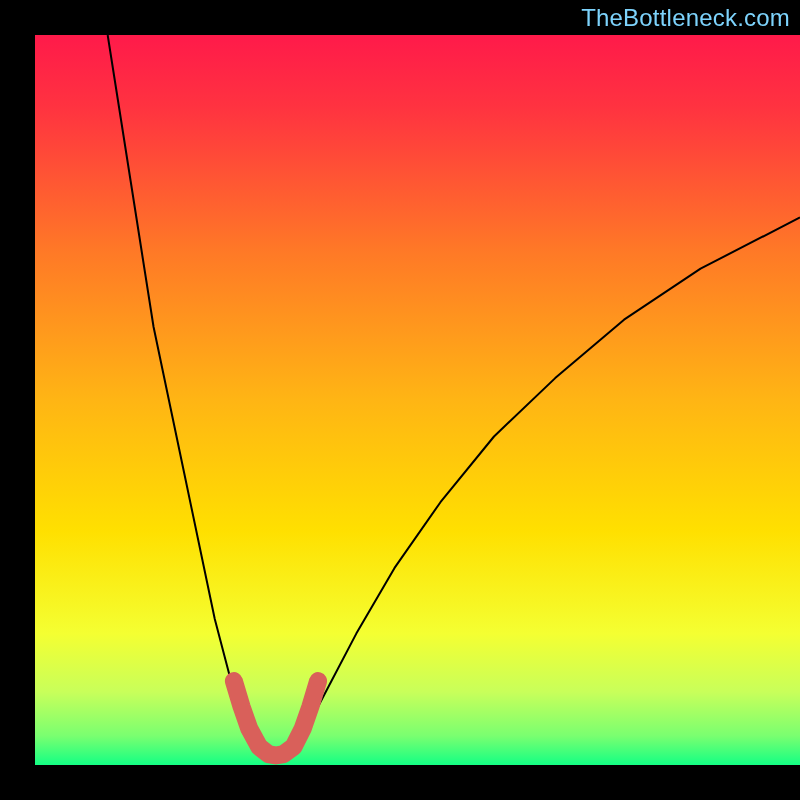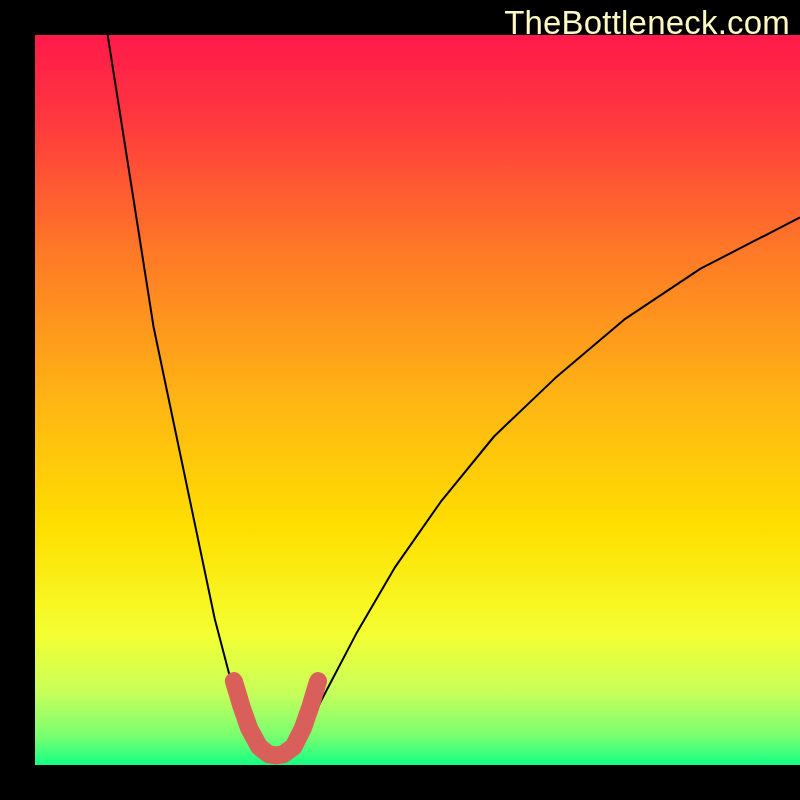--- a/index.html
+++ b/index.html
@@ -13,23 +13,23 @@
   .outer {
     width: 800px;
     height: 800px;
     background: #000;
     position: relative;
   }
   .attribution {
     position: absolute;
     top: 4px;
     right: 10px;
-    color: #fef9c3;
+    color: #7dd3fc;
     font-family: Arial, Helvetica, sans-serif;
-    font-size: 33px;
+    font-size: 24px;
     font-weight: 400;
     letter-spacing: 0.2px;
     z-index: 10;
   }
   .plot-frame {
     position: absolute;
     left: 35px;
     top: 35px;
     right: 0;
     bottom: 35px;

